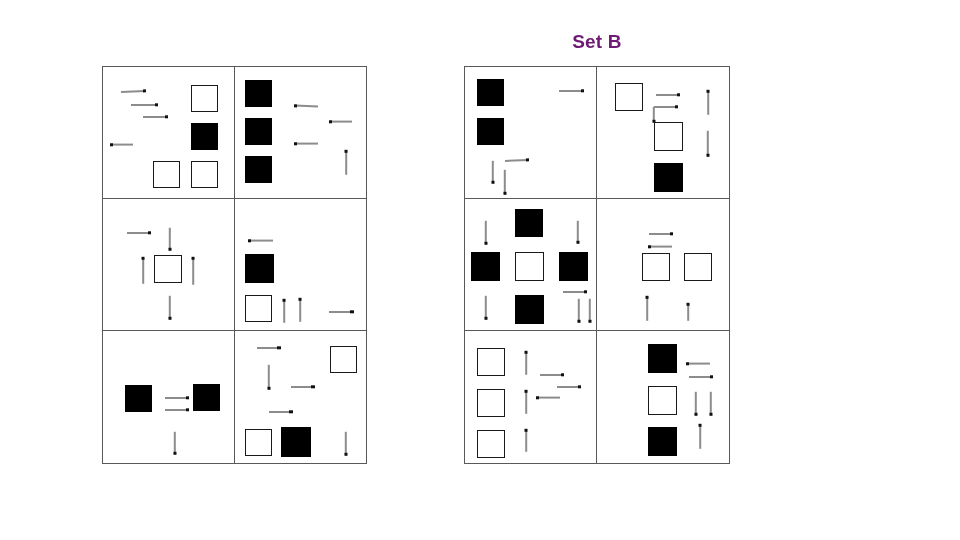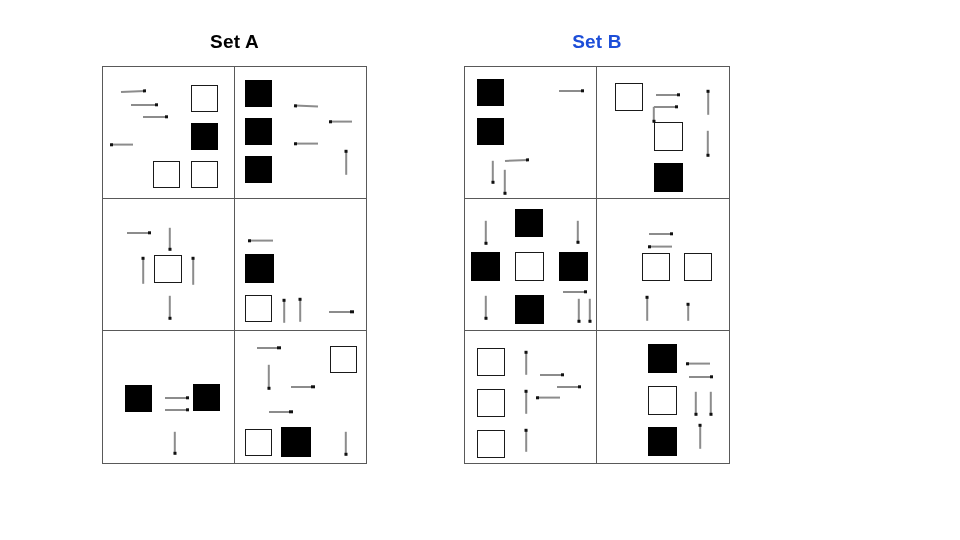--- a/index.html
+++ b/index.html
@@ -84,21 +84,20 @@
     height: 3.4px;
     background: #111111;
     transform: translateY(-50%);
   }
 </style>
 </head>
 <body>
 
 <div id="stage">
     <div class="set-block" style="left: 102px; top: 30px; width: 265px; height: 434px;">
-      <div class="set-title" style="color: rgb(0, 0, 0);">Set A</div>
       <div class="grid" style="width: 265px; height: 398px; border-color: rgb(89, 89, 89);">
         <div class="cell" style="border-right-color: rgb(89, 89, 89); border-bottom-color: rgb(89, 89, 89);">
           <div class="sq open" style="left: 88px; top: 18px; width: 27px; height: 27px; background: rgb(255, 255, 255); border-color: rgb(26, 26, 26);"></div>
           <div class="sq filled" style="left: 88px; top: 56px; width: 27px; height: 27px; background: rgb(0, 0, 0); border-color: rgb(0, 0, 0);"></div>
           <div class="sq open" style="left: 50px; top: 94px; width: 27px; height: 27px; background: rgb(255, 255, 255); border-color: rgb(26, 26, 26);"></div>
           <div class="sq open" style="left: 88px; top: 94px; width: 27px; height: 27px; background: rgb(255, 255, 255); border-color: rgb(26, 26, 26);"></div>
           <div class="arrow" style="left: 18px; top: 24px; width: 24.0208px; background: rgb(140, 140, 140); transform: rotate(-2.38594deg);">
             <span class="head" style="background: rgb(17, 17, 17);"></span>
           </div>
           <div class="arrow" style="left: 28px; top: 37px; width: 26px; background: rgb(140, 140, 140); transform: rotate(0deg);">
@@ -191,21 +190,21 @@
           <div class="arrow" style="left: 34px; top: 80px; width: 23px; background: rgb(140, 140, 140); transform: rotate(0deg);">
             <span class="head" style="background: rgb(17, 17, 17);"></span>
           </div>
           <div class="arrow" style="left: 111px; top: 100px; width: 23px; background: rgb(140, 140, 140); transform: rotate(90deg);">
             <span class="head" style="background: rgb(17, 17, 17);"></span>
           </div>
         </div>
       </div>
     </div>
     <div class="set-block" style="left: 464px; top: 30px; width: 266px; height: 434px;">
-      <div class="set-title" style="color: #1d4ed8;">Set B</div>
+      <div class="set-title" style="color: #701a75;">Set B</div>
       <div class="grid" style="width: 266px; height: 398px; border-color: rgb(89, 89, 89);">
         <div class="cell" style="border-right-color: rgb(89, 89, 89); border-bottom-color: rgb(89, 89, 89);">
           <div class="sq filled" style="left: 12px; top: 12px; width: 27px; height: 27px; background: rgb(0, 0, 0); border-color: rgb(0, 0, 0);"></div>
           <div class="sq filled" style="left: 12px; top: 51px; width: 27px; height: 27px; background: rgb(0, 0, 0); border-color: rgb(0, 0, 0);"></div>
           <div class="arrow" style="left: 94px; top: 23px; width: 24px; background: rgb(140, 140, 140); transform: rotate(0deg);">
             <span class="head" style="background: rgb(17, 17, 17);"></span>
           </div>
           <div class="arrow" style="left: 40px; top: 93px; width: 23.0217px; background: rgb(140, 140, 140); transform: rotate(-2.48955deg);">
             <span class="head" style="background: rgb(17, 17, 17);"></span>
           </div>

